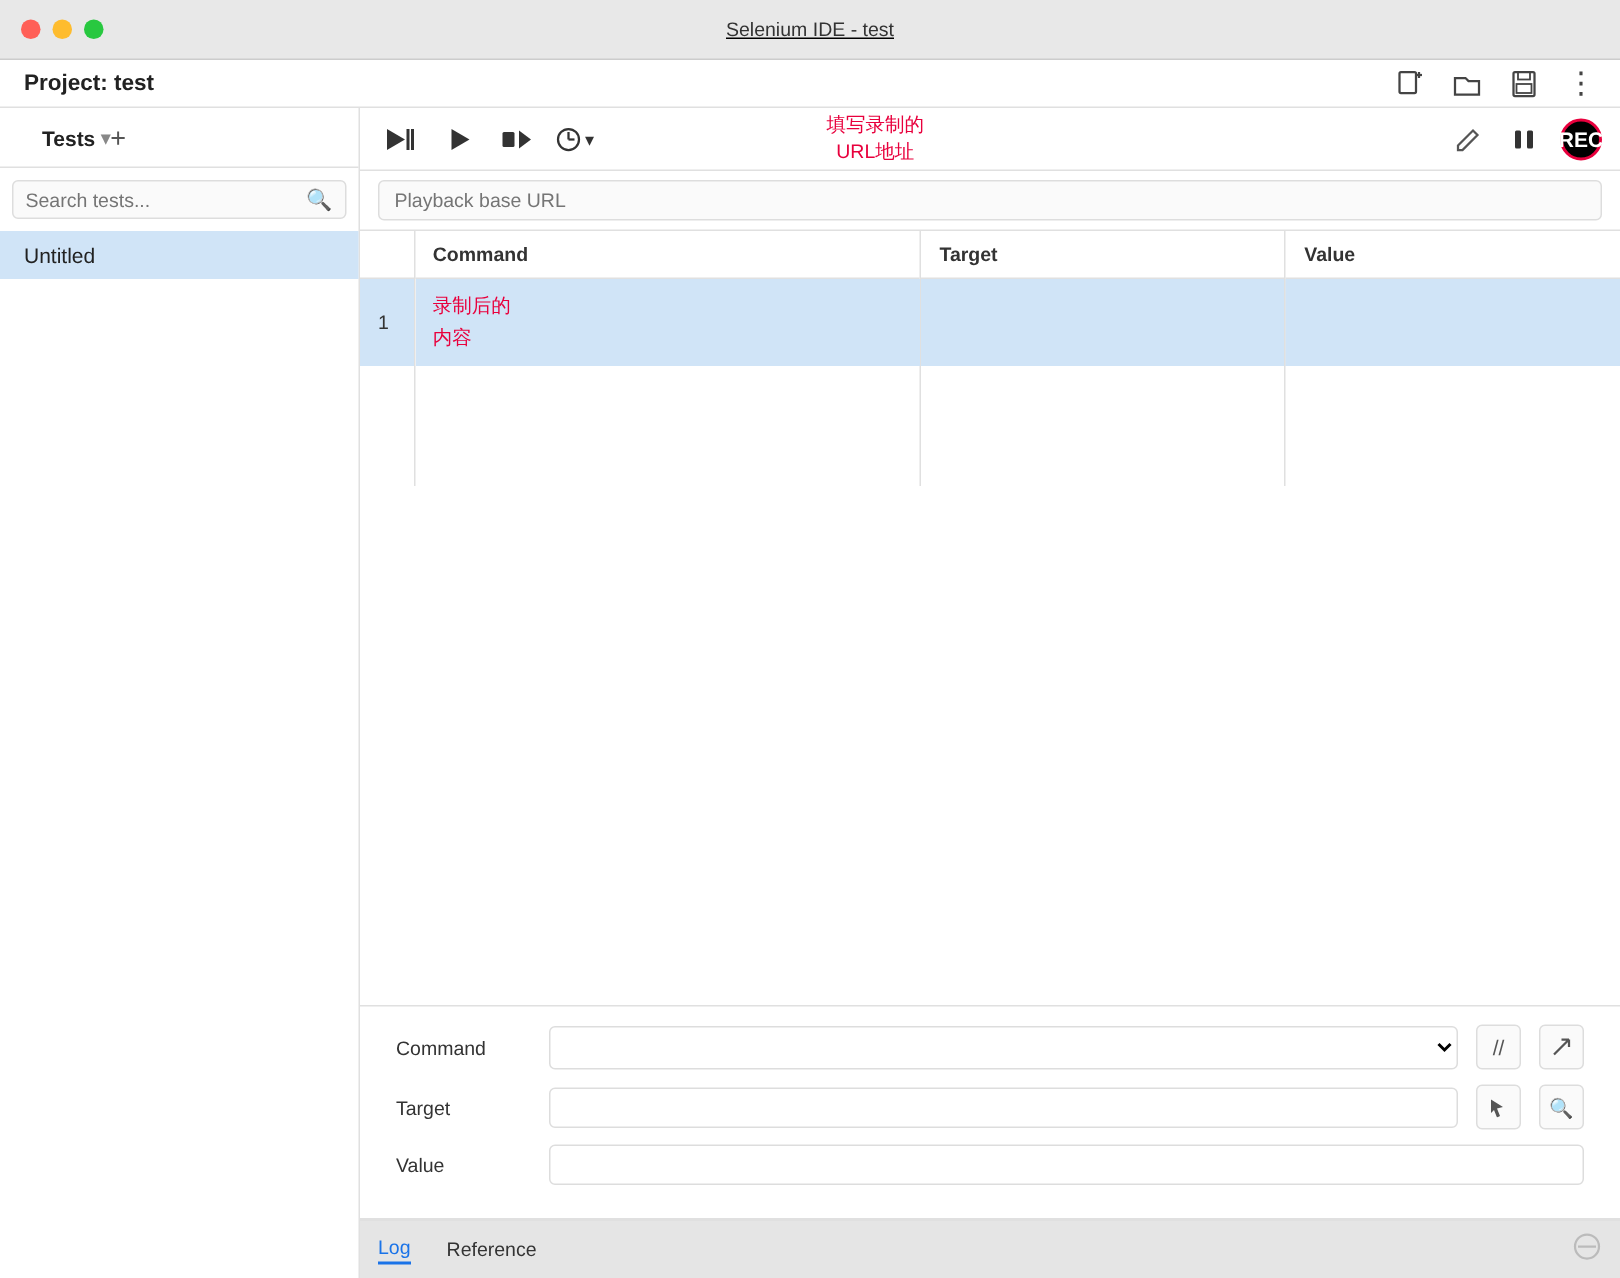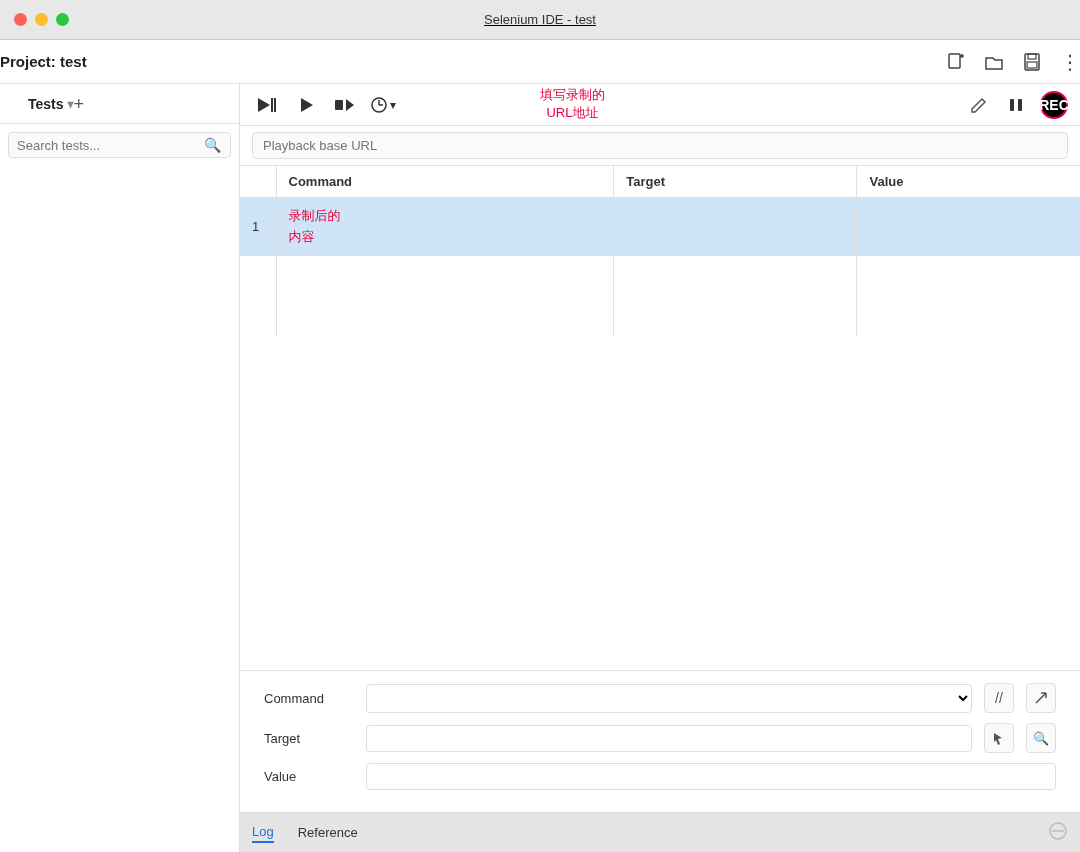--- a/index.html
+++ b/index.html
@@ -49,22 +49,22 @@
       display: flex;
       flex-direction: column;
       height: calc(852px - 40px);
       background: #fff;
     }
 
     
     .topbar {
       display: flex;
       align-items: center;
-      height: 44px;
-      padding: 0 0;
+      height: 32px;
+      padding: 0 16px;
       border-bottom: 1px solid #e0e0e0;
       background: #fff;
     }
     .project-title {
       font-size: 15px;
       font-weight: 600;
       color: #222;
       flex: 0 0 auto;
     }
     .topbar-spacer { flex: 1; }
@@ -395,20 +395,24 @@
           <span>Tests</span>
           <span style="font-size:12px; color:#888;">▾</span>
         </div>
         <button class="sidebar-add-btn">+</button>
       </div>
       <div class="search-box">
         <input class="search-input" type="text" placeholder="Search tests..." style="">
         <span class="search-icon-span">🔍</span>
       </div>
 
+      <div style="position:relative;">
+        <div class="sidebar-item">Untitled</div>
+
+      </div>
     </div>
 
     <div class="main-panel">
 
       <div class="toolbar" style="position:relative;">
 
         <button class="toolbar-btn" title="Run all tests">
           <svg width="22" height="18" viewBox="0 0 22 18" fill="none">
             <polygon points="2,2 14,9 2,16" fill="#333"></polygon>
             <line x1="16" y1="2" x2="16" y2="16" stroke="#333" stroke-width="2"></line>
@@ -451,21 +455,21 @@
 
         <div style="position:relative;">
           <button class="toolbar-btn-rec">REC</button>
 
         </div>
       </div>
 
       <div class="urlbar" style="position:relative;">
         <input class="url-input" type="text" placeholder="Playback base URL" style="">
 
-        <span style="position:absolute; left:300px; top:-40px; color:#e8003d; font-size:13px; font-weight:500; white-space:pre; pointer-events:none; line-height:1.4; text-align:center;">填写录制的
+        <span style="position:absolute; left:311px; top:-40px; color:#e8003d; font-size:13px; font-weight:500; white-space:pre; pointer-events:none; line-height:1.4; text-align:center;">填写录制的
 URL地址</span>
       </div>
 
       <div class="table-area">
         <table class="cmd-table">
           <thead>
             <tr>
               <th class="row-num"></th>
               <th>Command</th>
               <th>Target</th>

